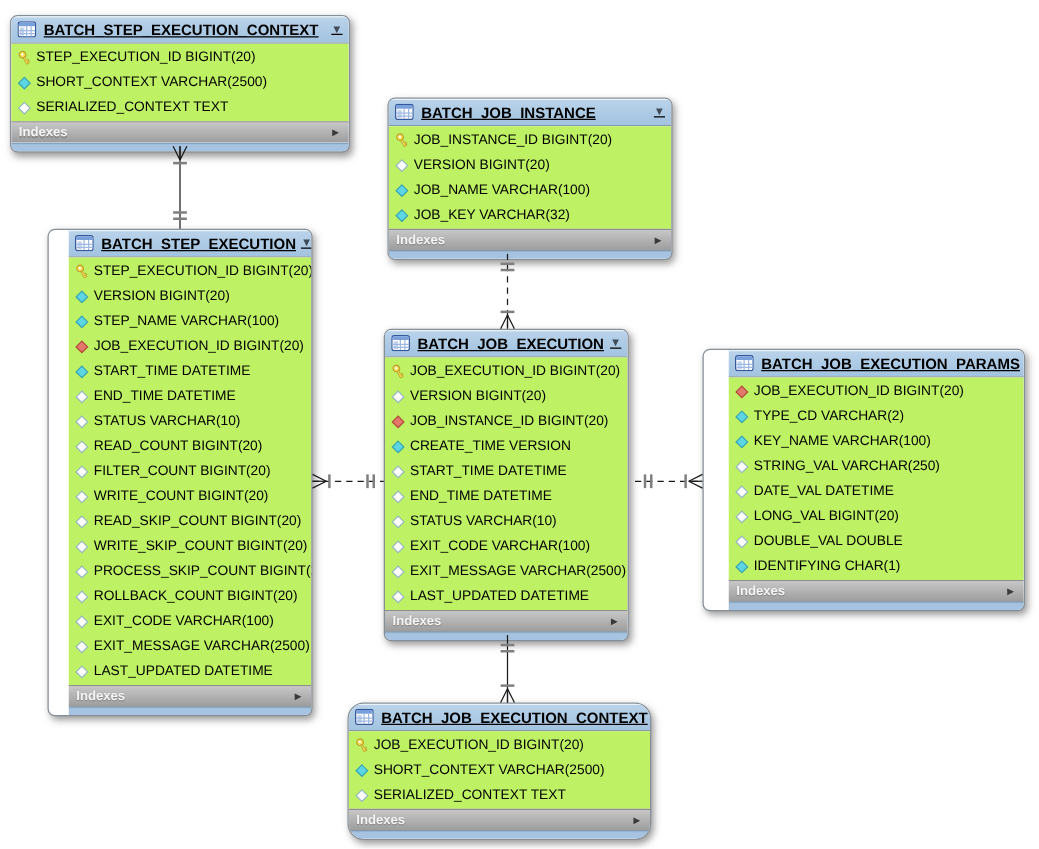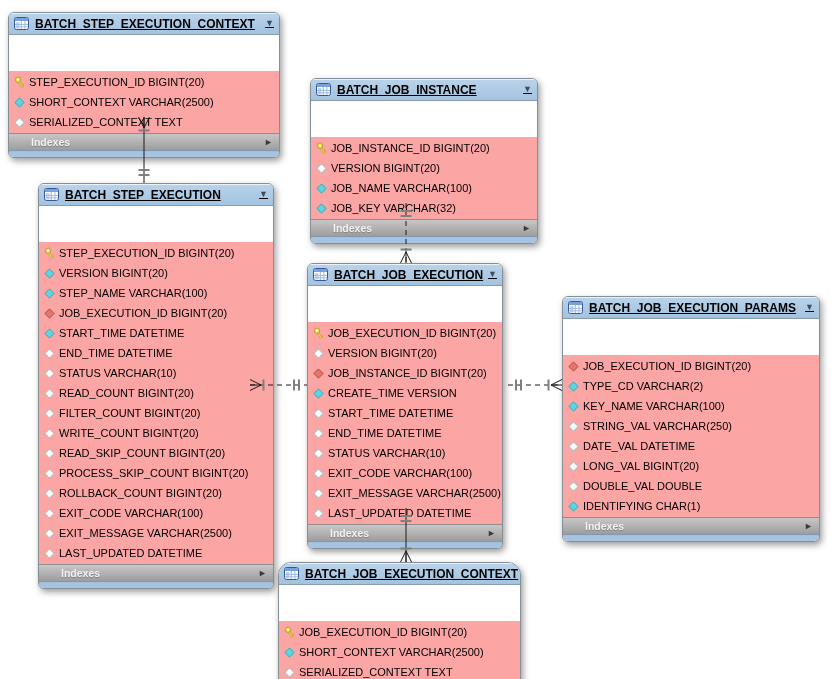--- a/index.html
+++ b/index.html
@@ -22,33 +22,33 @@
     padding:0 5px 0 5px;
     text-decoration:underline;
   }
   .tbl-h .ticon{display:flex;align-items:center;margin-right:6px;}
   .tbl-h .ttitle{
     font-size:12px;font-weight:bold;color:#000;white-space:nowrap;
     letter-spacing:0px;flex:0 1 auto;
   }
   .tbl-h .spacer{flex:1 1 auto;}
   .tbl-h .tri{font-size:9px;color:#3f4c59;line-height:1;margin-left:4px;}
-  .tbl-b{background:#fca5a5;padding:1px 0;margin-top:36px;}
+  .tbl-b{background:#bef264;padding:1px 0;}
   .trow{height:20px;display:flex;align-items:center;padding:0 4px 0 3px;}
   .trow .cicon{width:14px;display:flex;justify-content:center;margin-right:3px;flex:0 0 auto;}
   .trow .clabel{font-size:11px;color:#000;white-space:nowrap;}
   .tbl-f{
     height:16px;display:flex;align-items:center;
     background:linear-gradient(#c7c7c7,#9d9d9d);
     border-top:1px solid #8e8e8e;
     padding:0 6px;
   }
   .tbl-f .flabel{
     font-size:10.5px;font-weight:bold;color:#f4f4f4;
-    text-shadow:0 1px 1px rgba(0,0,0,0.25);flex:1 1 auto;margin-left:16px;
+    text-shadow:0 1px 1px rgba(0,0,0,0.25);flex:1 1 auto;
   }
   .tbl-f .farrow{font-size:9px;color:#3a3a3a;line-height:1;}
   .tbl-s{
     height:7px;background:#a6c4e1;
     box-shadow:inset 0 1px 1px rgba(0,0,0,0.25);
   }
 </style>
 </head>
 <body>
 
@@ -208,21 +208,21 @@
             </span>
             <span class="clabel">JOB_KEY VARCHAR(32)</span>
           </div>
         </div>
         <div class="tbl-f">
           <span class="flabel">Indexes</span>
           <span class="farrow">►</span>
         </div>
         <div class="tbl-s"></div>
       </div>
-      <div class="tbl" style="left: 38px; top: 183px; width: 236px;">
+      <div class="tbl" style="left: 38px; top: 183px; width: 212px; padding-left: 16px;">
         <div class="tbl-h">
           <span class="ticon">
             <svg width="15" height="13" viewBox="0 0 15 13">
               <rect x="0.5" y="0.5" width="14" height="12" rx="2" fill="#ffffff" stroke="#35589c"></rect>
               <path d="M1 2.5 a1.5 1.5 0 0 1 1.5-1.5 h10 a1.5 1.5 0 0 1 1.5 1.5 v1.5 h-13 Z" fill="#7aa0dc"></path>
               <rect x="2" y="5" width="3.4" height="6.5" fill="#c3d4ef"></rect>
               <line x1="7.3" y1="4" x2="7.3" y2="12" stroke="#9db8e2" stroke-width="1"></line>
               <line x1="10.9" y1="4" x2="10.9" y2="12" stroke="#9db8e2" stroke-width="1"></line>
               <line x1="1" y1="7.4" x2="14" y2="7.4" stroke="#9db8e2" stroke-width="1"></line>
               <line x1="1" y1="9.8" x2="14" y2="9.8" stroke="#9db8e2" stroke-width="1"></line>
@@ -317,20 +317,28 @@
             </span>
             <span class="clabel">WRITE_COUNT BIGINT(20)</span>
           </div>
           <div class="trow">
             <span class="cicon">
               <svg width="11" height="11" viewBox="0 0 11 11">
                 <path d="M5.5 0.9 L10.1 5.5 L5.5 10.1 L0.9 5.5 Z" fill="#fdfdfd" stroke="#96b9bd" stroke-width="1"></path>
               </svg>
             </span>
             <span class="clabel">READ_SKIP_COUNT BIGINT(20)</span>
+          </div>
+          <div class="trow">
+            <span class="cicon">
+              <svg width="11" height="11" viewBox="0 0 11 11">
+                <path d="M5.5 0.9 L10.1 5.5 L5.5 10.1 L0.9 5.5 Z" fill="#fdfdfd" stroke="#96b9bd" stroke-width="1"></path>
+              </svg>
+            </span>
+            <span class="clabel">WRITE_SKIP_COUNT BIGINT(20)</span>
           </div>
           <div class="trow">
             <span class="cicon">
               <svg width="11" height="11" viewBox="0 0 11 11">
                 <path d="M5.5 0.9 L10.1 5.5 L5.5 10.1 L0.9 5.5 Z" fill="#fdfdfd" stroke="#96b9bd" stroke-width="1"></path>
               </svg>
             </span>
             <span class="clabel">PROCESS_SKIP_COUNT BIGINT(20)</span>
           </div>
           <div class="trow">
@@ -474,21 +482,21 @@
             </span>
             <span class="clabel">LAST_UPDATED DATETIME</span>
           </div>
         </div>
         <div class="tbl-f">
           <span class="flabel">Indexes</span>
           <span class="farrow">►</span>
         </div>
         <div class="tbl-s"></div>
       </div>
-      <div class="tbl" style="left: 562px; top: 296px; width: 258px;">
+      <div class="tbl" style="left: 562px; top: 279px; width: 258px; padding-left: 20px;">
         <div class="tbl-h">
           <span class="ticon">
             <svg width="15" height="13" viewBox="0 0 15 13">
               <rect x="0.5" y="0.5" width="14" height="12" rx="2" fill="#ffffff" stroke="#35589c"></rect>
               <path d="M1 2.5 a1.5 1.5 0 0 1 1.5-1.5 h10 a1.5 1.5 0 0 1 1.5 1.5 v1.5 h-13 Z" fill="#7aa0dc"></path>
               <rect x="2" y="5" width="3.4" height="6.5" fill="#c3d4ef"></rect>
               <line x1="7.3" y1="4" x2="7.3" y2="12" stroke="#9db8e2" stroke-width="1"></line>
               <line x1="10.9" y1="4" x2="10.9" y2="12" stroke="#9db8e2" stroke-width="1"></line>
               <line x1="1" y1="7.4" x2="14" y2="7.4" stroke="#9db8e2" stroke-width="1"></line>
               <line x1="1" y1="9.8" x2="14" y2="9.8" stroke="#9db8e2" stroke-width="1"></line>

